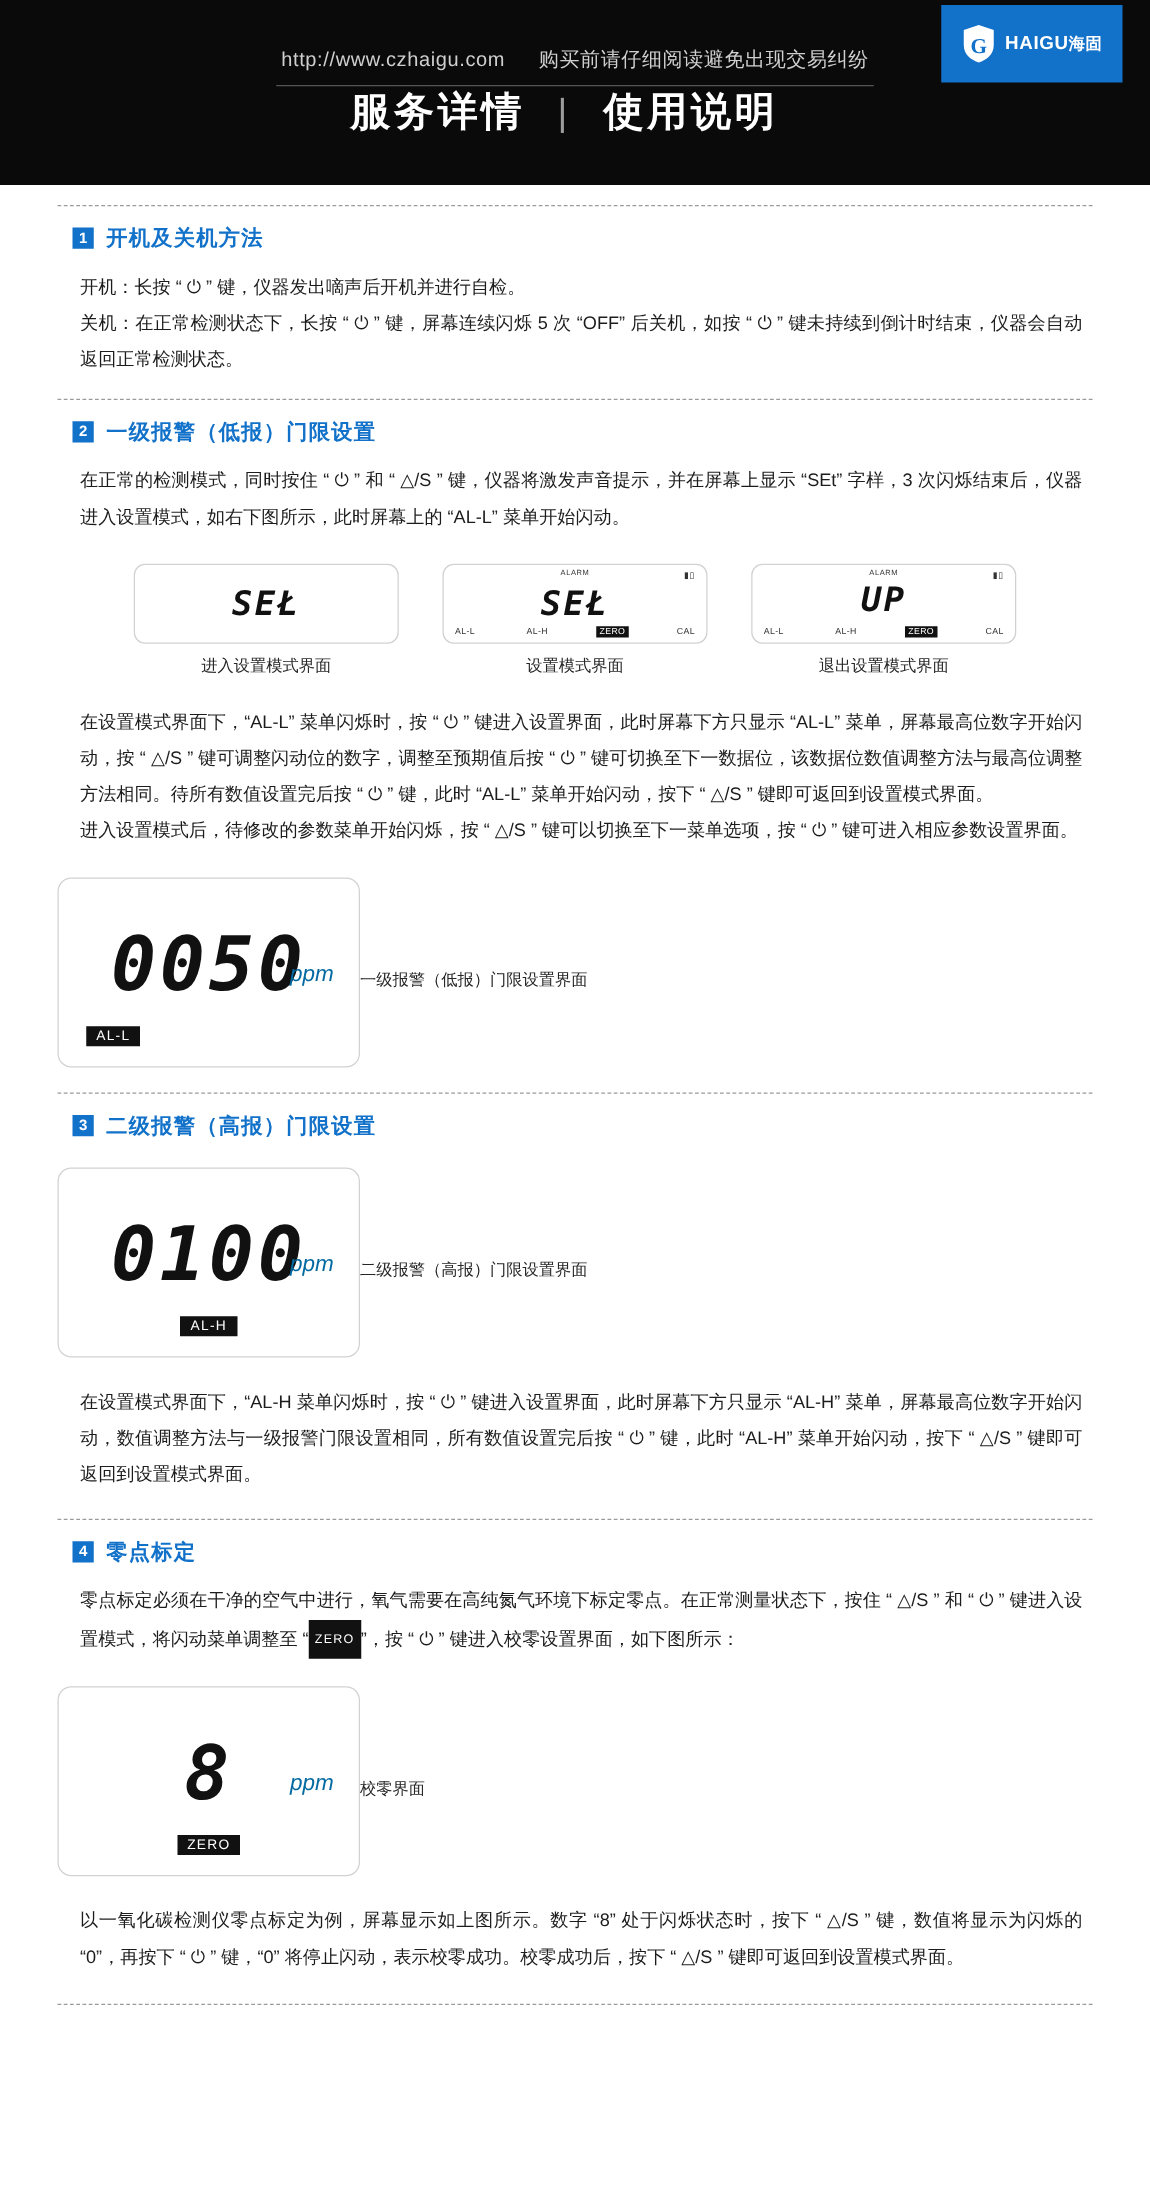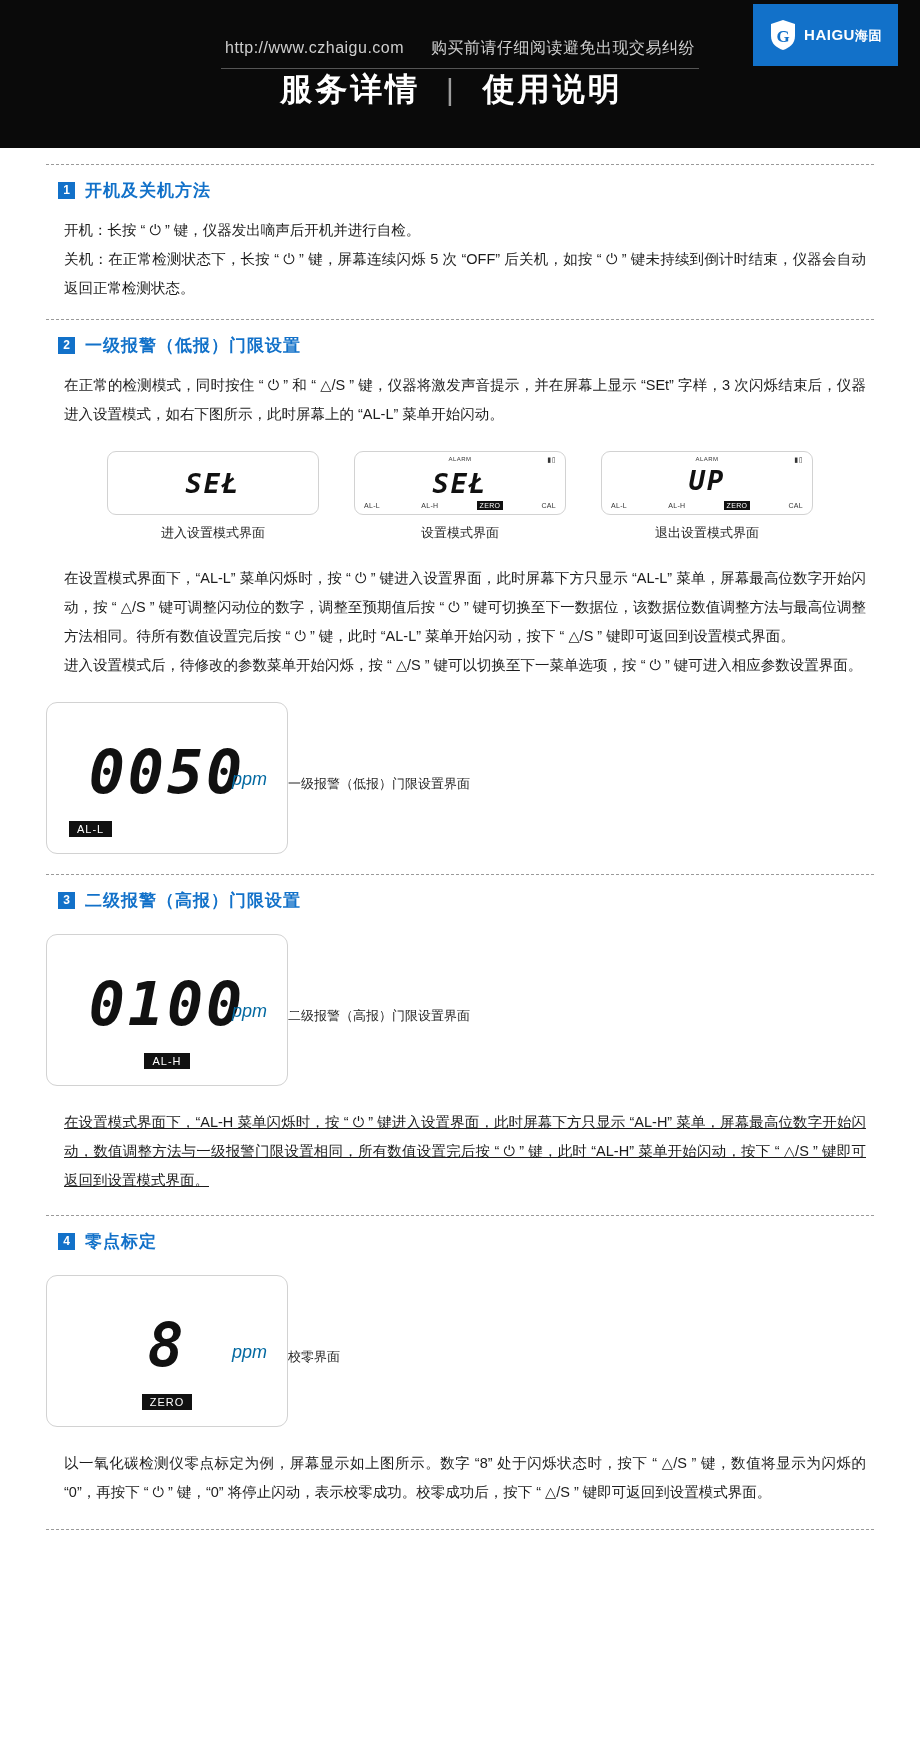--- a/index.html
+++ b/index.html
@@ -364,28 +364,29 @@
       <div class="lcd-big">
         <div class="num">0100</div>
         <div class="unit">ppm</div>
         <div class="tagbar center">
           <span class="tag">AL-H</span>
         </div>
       </div>
       <div class="lcd-big-cap">二级报警（高报）门限设置界面</div>
     </div>
 
-    <div class="para" style="margin-top:22px;text-decoration:underline;">在设置模式界面下，“AL-H 菜单闪烁时，按 “ ⏻ ” 键进入设置界面，此时屏幕下方只显示 “AL-H” 菜单，屏幕最高位数字开始闪动，数值调整方法与一级报警门限设置相同，所有数值设置完后按 “ ⏻ ” 键，此时 “AL-H” 菜单开始闪动，按下 “ △/S ” 键即可返回到设置模式界面。</div>
+    <div class="para" style="margin-top:22px;">在设置模式界面下，“AL-H 菜单闪烁时，按 “ ⏻ ” 键进入设置界面，此时屏幕下方只显示 “AL-H” 菜单，屏幕最高位数字开始闪动，数值调整方法与一级报警门限设置相同，所有数值设置完后按 “ ⏻ ” 键，此时 “AL-H” 菜单开始闪动，按下 “ △/S ” 键即可返回到设置模式界面。</div>
 
     <div class="divider" style="margin-top:20px;"></div>
 
     <div class="sec-head">
       <span class="sec-num">4</span>
       <span class="sec-title">零点标定</span>
     </div>
+    <div class="para"><span>零点标定必须在干净的空气中进行，氧气需要在高纯氮气环境下标定零点。在正常测量状态下，按住 “ △/S ” 和 “ ⏻ ” 键进入设置模式，将闪动菜单调整至 “</span><span class="inline-tag">ZERO</span><span>”，按 “ ⏻ ” 键进入校零设置界面，如下图所示：</span></div>
 
     <div class="lcd-big-wrap">
       <div class="lcd-big">
         <div class="num">8</div>
         <div class="unit">ppm</div>
         <div class="tagbar center">
           <span class="tag">ZERO</span>
         </div>
       </div>
       <div class="lcd-big-cap">校零界面</div>

